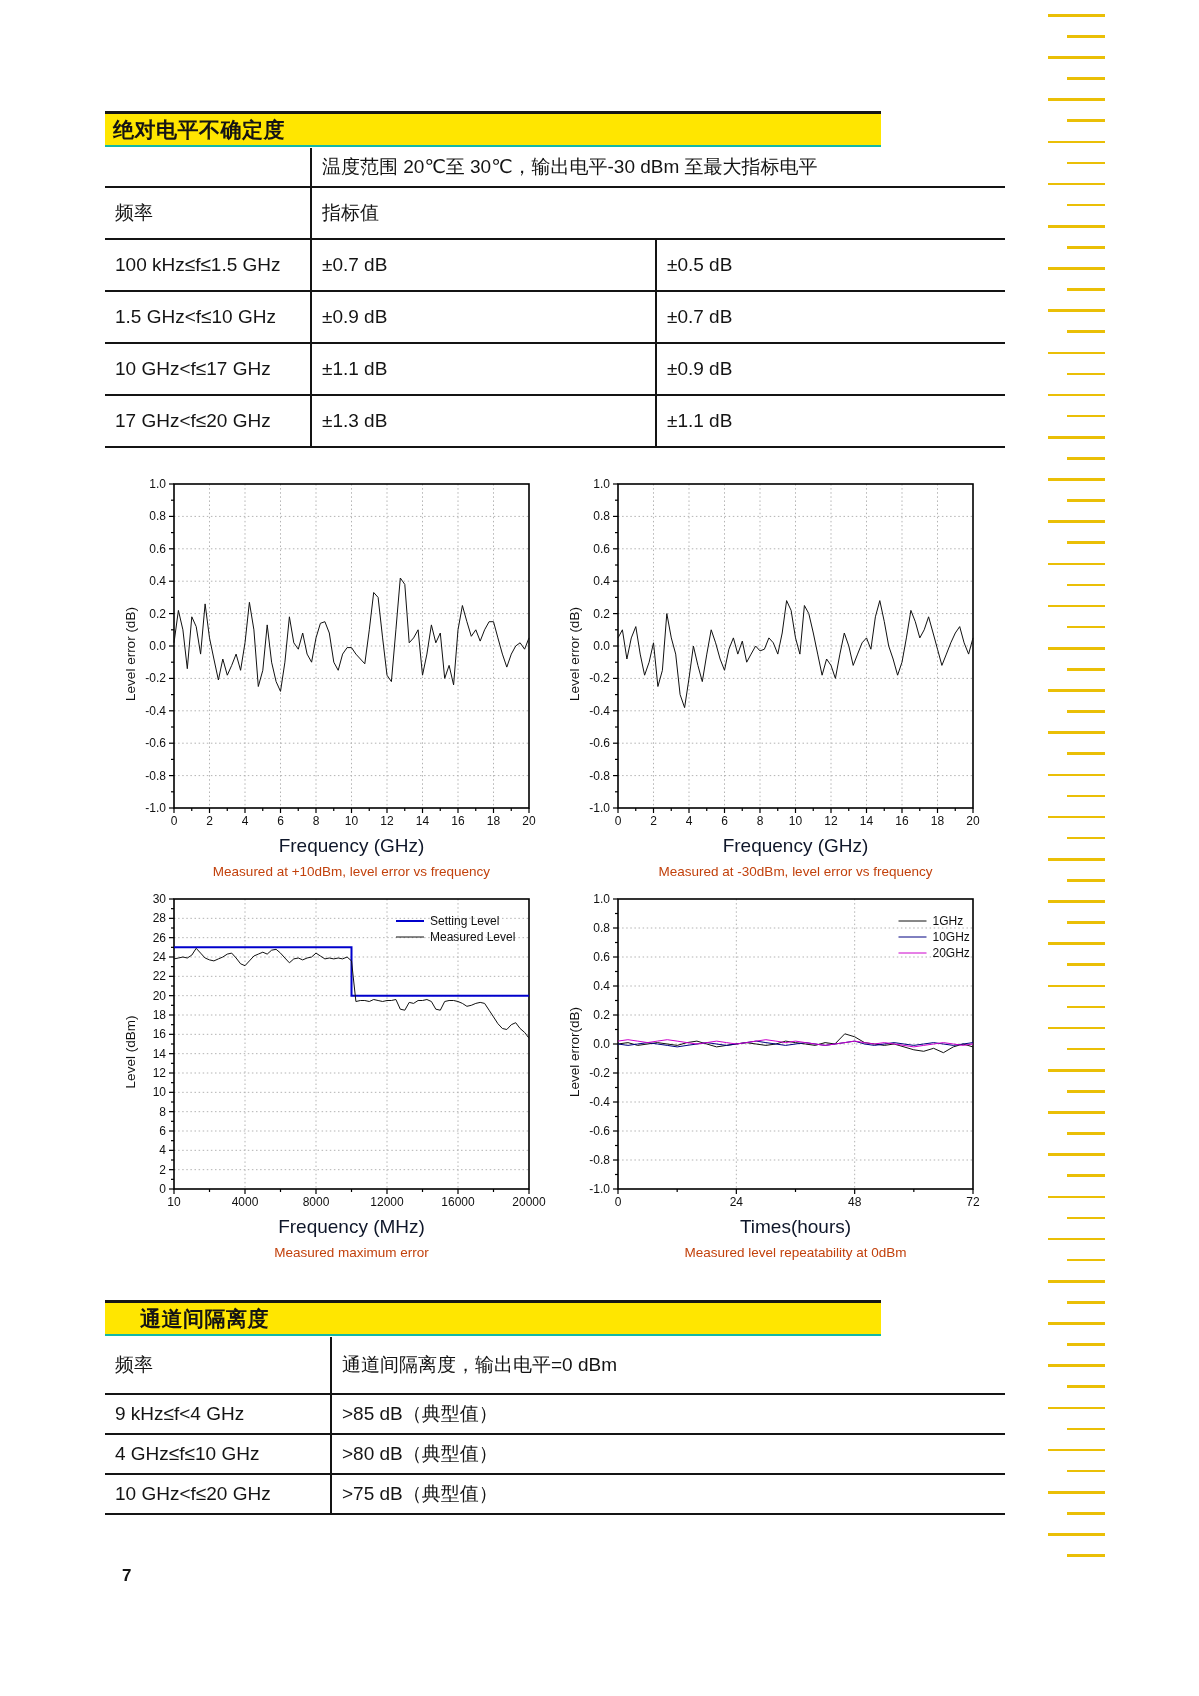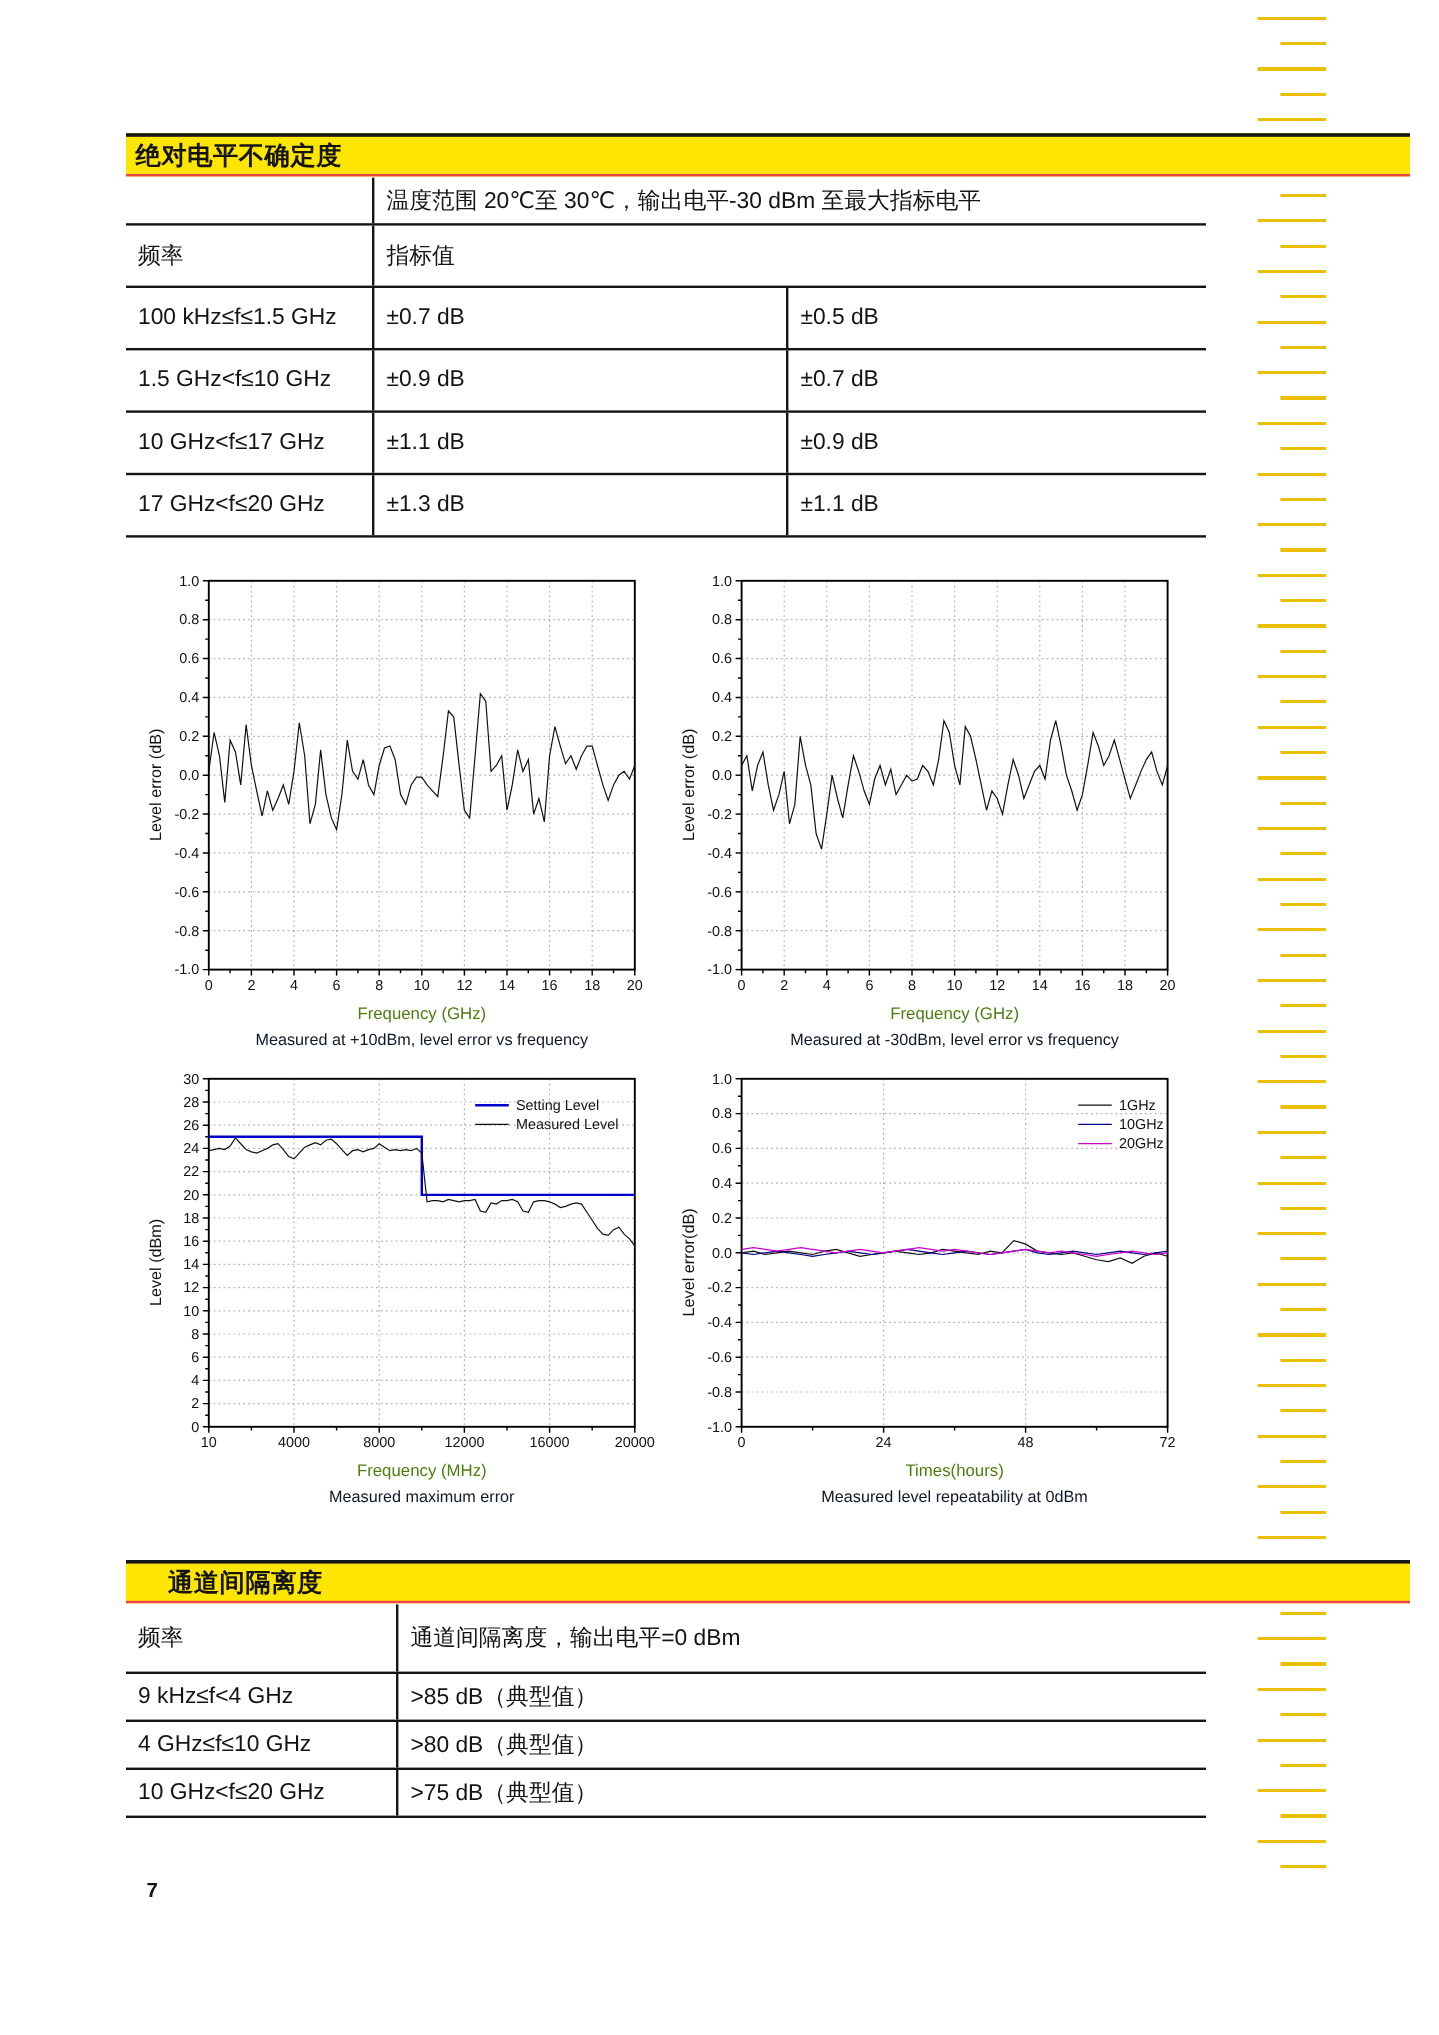--- a/index.html
+++ b/index.html
@@ -13,22 +13,22 @@
   .stripes .long{
     position:absolute;right:0;top:0;width:57px;height:100%;
     background:repeating-linear-gradient(180deg,#eabf06 0px,#eabf06 2.6px,transparent 2.6px,transparent 42.2px);
   }
   .stripes .short{
     position:absolute;right:0;top:21px;width:38px;height:calc(100% - 21px);
     background:repeating-linear-gradient(180deg,#eabf06 0px,#eabf06 2.6px,transparent 2.6px,transparent 42.2px);
   }
   
   .section-bar{
-    position:absolute;left:105px;width:1070px;height:36px;background:#ffe600;
-    border-top:3px solid #161616;border-bottom:2px solid #ef4444;
+    position:absolute;left:105px;width:776px;height:36px;background:#ffe600;
+    border-top:3px solid #161616;border-bottom:2px solid #14b8a6;
     display:flex;align-items:center;box-sizing:border-box;
   }
   .section-bar .bar-title{font-size:21px;font-weight:bold;padding-left:8px;letter-spacing:0.5px;}
   
   .tbl{position:absolute;left:105px;width:900px;}
   .trow{display:grid;box-sizing:border-box;border-bottom:2px solid #141414;}
   .tcell{
     display:flex;align-items:center;font-size:19px;box-sizing:border-box;
     padding-left:10px;overflow:hidden;white-space:nowrap;
   }
@@ -36,22 +36,22 @@
   .t1cols{grid-template-columns:205px 345px 350px;}
   .t1span{grid-template-columns:205px 695px;}
   .t2cols{grid-template-columns:225px 675px;}
   .h54{height:40px;} .h52{height:52px;} .h58{height:58px;}
   
   .chart{position:absolute;width:430px;}
   .ylabel{
     position:absolute;left:14px;transform:translate(-50%,-50%) rotate(-90deg);
     font-size:13.5px;white-space:nowrap;color:#111;
   }
-  .xlabel{margin-left:58px;width:355px;text-align:center;font-size:14px;margin-top:1px;color:#4d7c0f;}
-  .caption{margin-left:58px;width:355px;text-align:center;font-size:13.5px;margin-top:7px;color:#0f172a;}
+  .xlabel{margin-left:58px;width:355px;text-align:center;font-size:19px;margin-top:1px;color:#0f172a;}
+  .caption{margin-left:58px;width:355px;text-align:center;font-size:13.5px;margin-top:7px;color:#c2410c;}
   svg .grid{stroke:#b3b3b3;stroke-width:1;stroke-dasharray:1.5 2.6;}
   svg .frame{fill:none;stroke:#000;stroke-width:1.6;}
   svg .tick{stroke:#000;stroke-width:1.2;}
   svg text.tl{font-size:12px;fill:#111;font-family:"Liberation Sans","DejaVu Sans",sans-serif;}
   .page-number{position:absolute;left:122px;top:1566px;font-size:17px;font-weight:bold;}
 </style>
 </head>
 <body>
 
 <div class="stripes">

